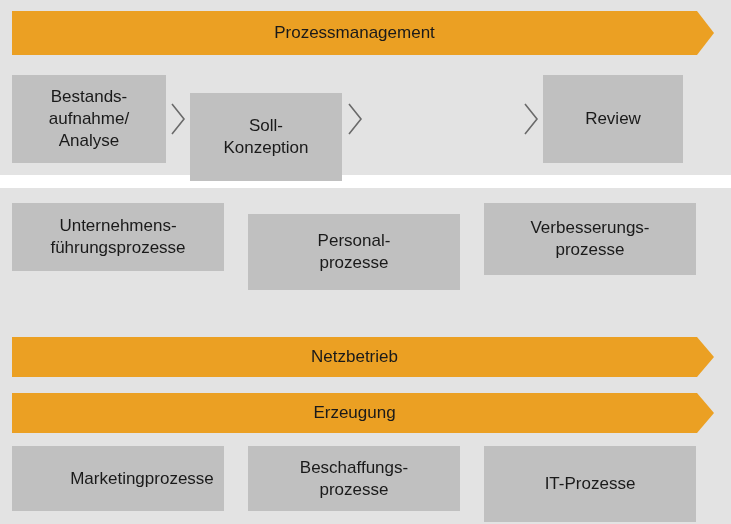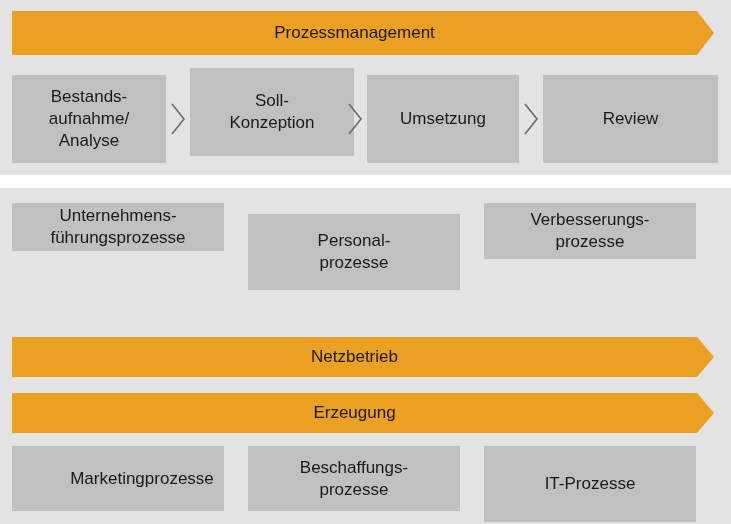--- a/index.html
+++ b/index.html
@@ -71,32 +71,32 @@
     height: 34px;
     color: #6a6a6a;
   }
   .chevron svg { display: block; width: 16px; height: 34px; }
 
   
   #arrow-prozessmanagement {
     left: 12px; top: 11px; width: 702px; height: 44px;
   }
   #box-bestandsaufnahme { left: 12px;  top: 75px; width: 154px; height: 88px; }
-  #box-sollkonzeption   { left: 190px; top: 68px; width: 164px; height: 88px; text-align: center; }
+  #box-sollkonzeption   { left: 190px; top: 93px; width: 152px; height: 88px; text-align: center; }
   #box-umsetzung        { left: 367px; top: 75px; width: 152px; height: 88px; }
-  #box-review           { left: 543px; top: 75px; width: 175px; height: 88px; }
+  #box-review           { left: 543px; top: 75px; width: 140px; height: 88px; }
 
   #chevron-1 { left: 170px; top: 102px; }
   #chevron-2 { left: 347px; top: 102px; }
   #chevron-3 { left: 523px; top: 102px; }
 
   
-  #box-unternehmensfuehrung { left: 12px;  top: 15px; width: 212px; height: 48px; }
+  #box-unternehmensfuehrung { left: 12px;  top: 15px; width: 212px; height: 68px; }
   #box-personal             { left: 248px; top: 15px; width: 212px; height: 76px; margin-top: 11px; }
-  #box-verbesserung         { left: 484px; top: 15px; width: 212px; height: 56px; }
+  #box-verbesserung         { left: 484px; top: 15px; width: 212px; height: 72px; }
 
   #arrow-erzeugung  { left: 12px; top: 93px;  width: 702px; height: 40px; }
   #arrow-netzbetrieb{ left: 12px; top: 149px; width: 702px; height: 40px; text-align: right; }
   #arrow-vertrieb   { left: 12px; top: 205px; width: 702px; height: 40px; }
 
   #box-marketing    { left: 12px;  top: 258px; width: 212px; height: 65px; padding-left: 48px; }
   #box-beschaffung  { left: 248px; top: 258px; width: 212px; height: 65px; }
   #box-it           { left: 484px; top: 258px; width: 212px; height: 76px; }
 </style>
 </head>
@@ -122,21 +122,20 @@
 
     <div class="block grey-box" id="box-sollkonzeption">Soll-
 Konzeption</div>
 
     <div class="chevron" id="chevron-2">
       <svg viewBox="0 0 16 34" fill="none" xmlns="http://www.w3.org/2000/svg">
         <path d="M2 2 L14 17 L2 32" stroke="#6a6a6a" stroke-width="1.6" fill="none"></path>
       </svg>
     </div>
 
-    <div class="block grey-box" id="box-umsetzung">Umsetzung</div>
 
     <div class="chevron" id="chevron-3">
       <svg viewBox="0 0 16 34" fill="none" xmlns="http://www.w3.org/2000/svg">
         <path d="M2 2 L14 17 L2 32" stroke="#6a6a6a" stroke-width="1.6" fill="none"></path>
       </svg>
     </div>
 
     <div class="block grey-box" id="box-review">Review</div>
   </div>
 

